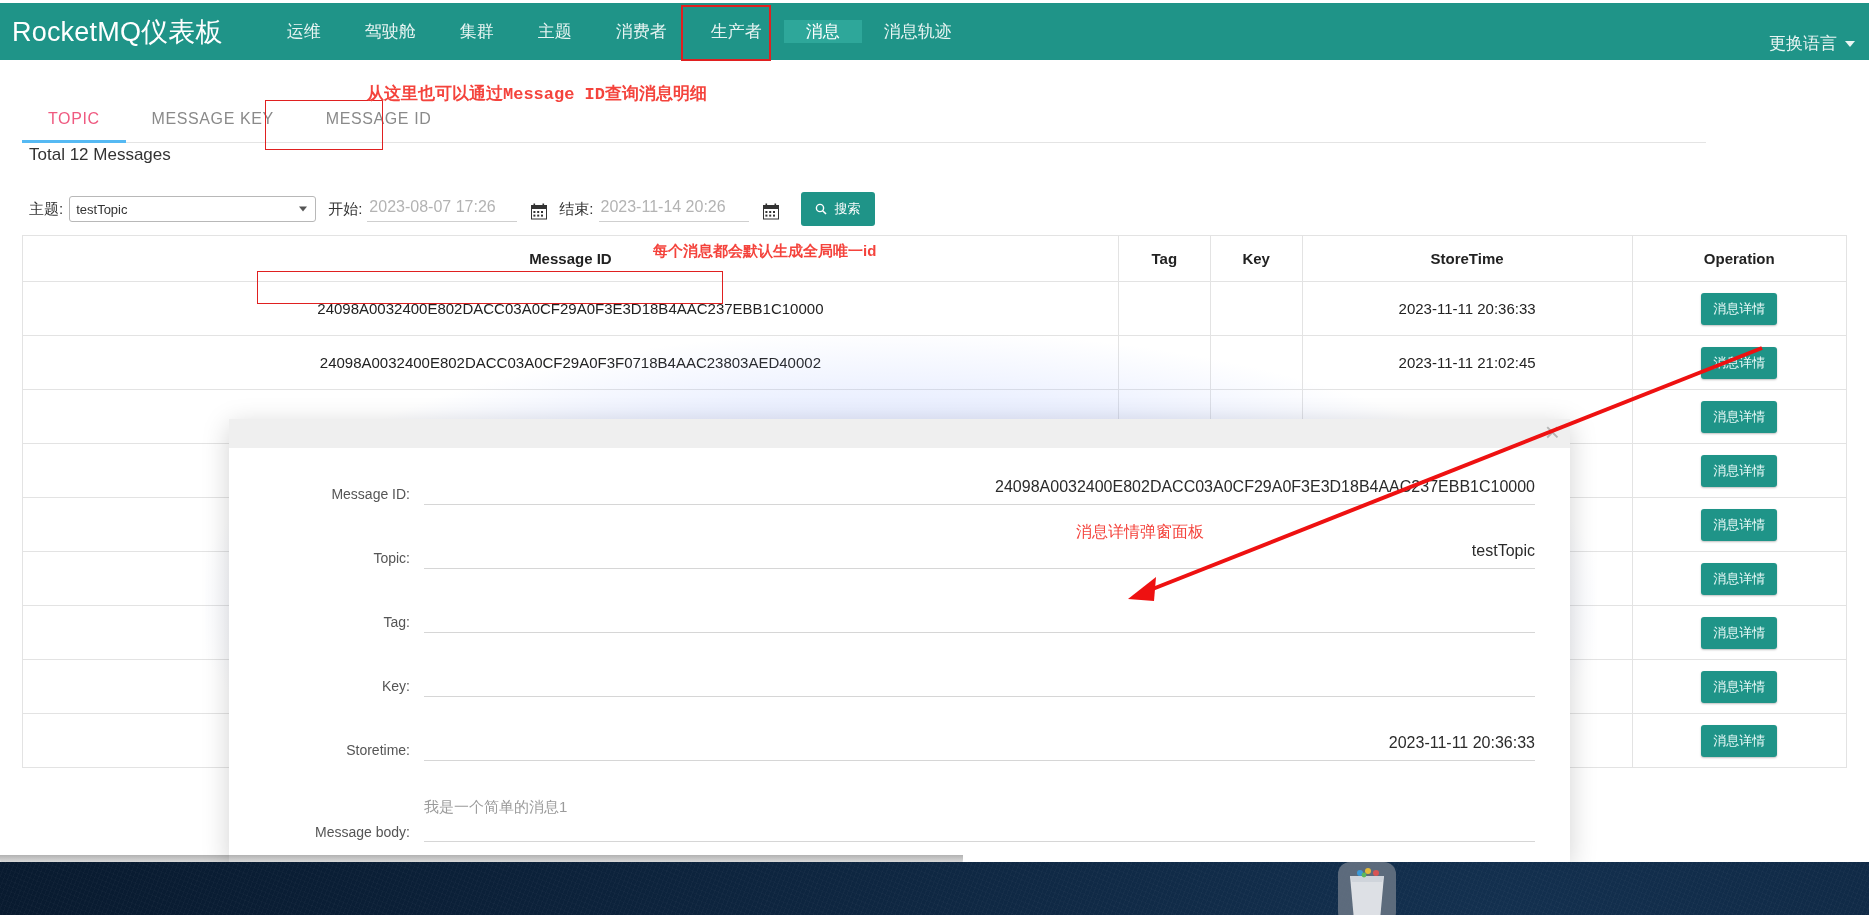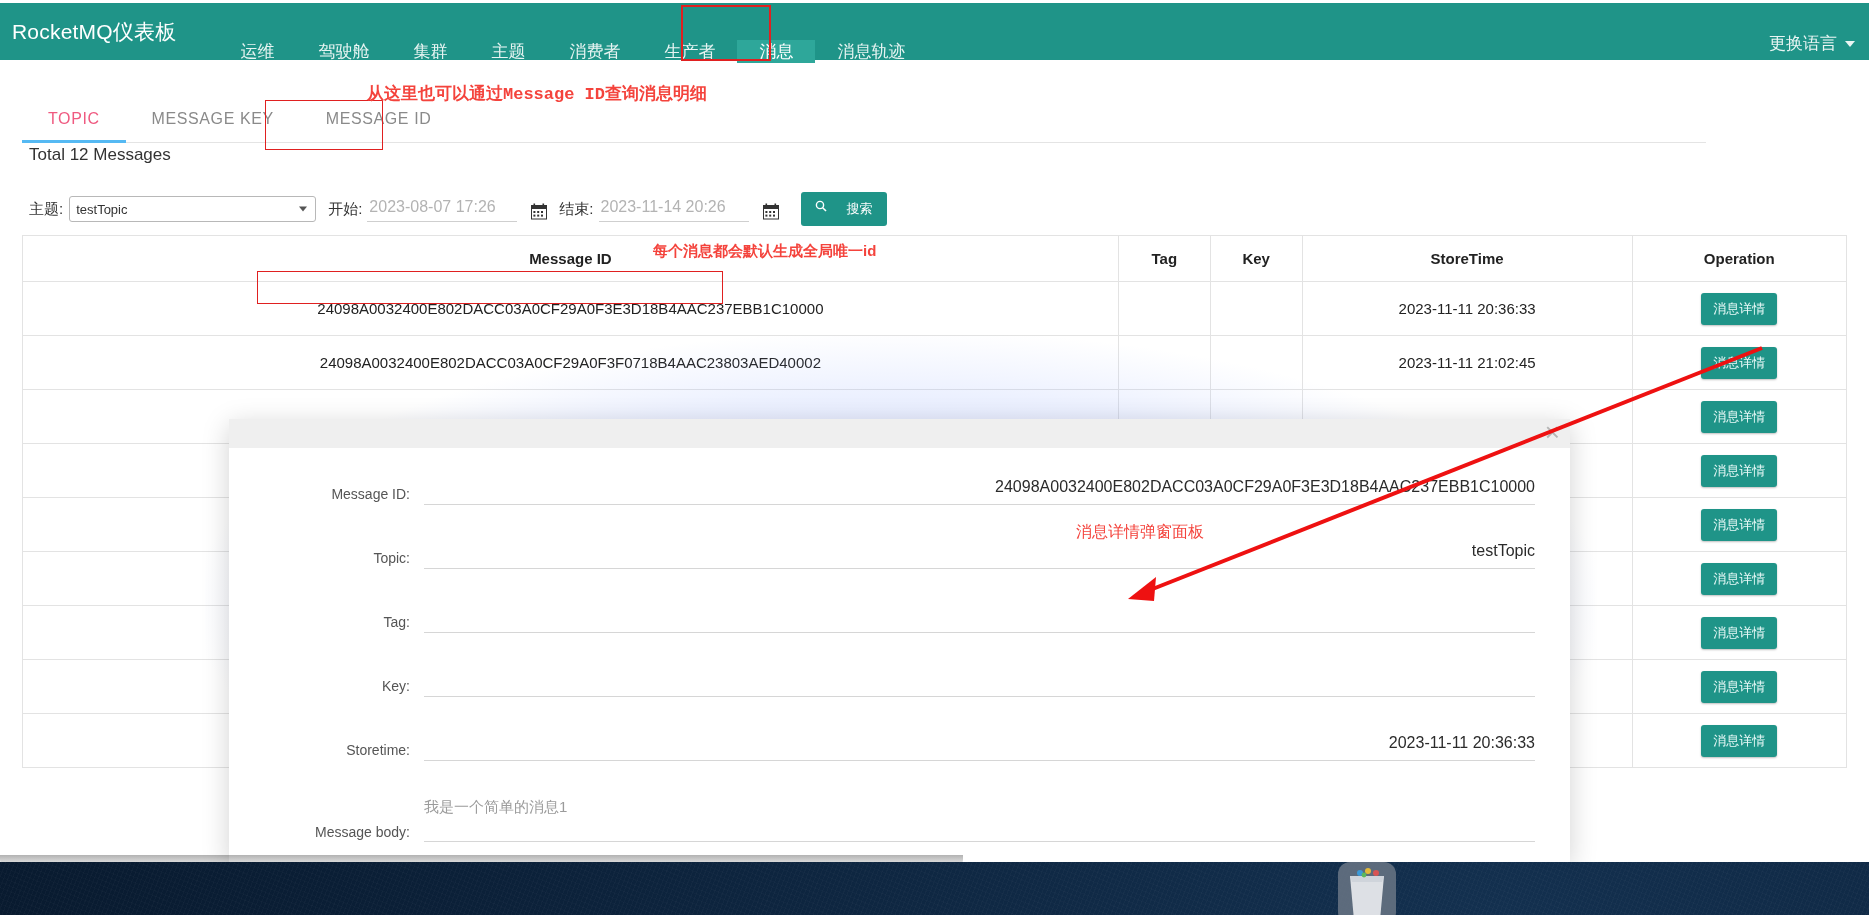--- a/index.html
+++ b/index.html
@@ -40,24 +40,24 @@
     border-radius: 0 0 10px 10px;
   }
 
   
   .navbar {
     position: absolute; left: 0; top: 3px; width: 1869px; height: 57px;
     background: #1f9488;
     display: flex; align-items: center;
   }
   .brand {
-    color: #fff; font-size: 21px; margin-left: 12px; margin-right: 42px;
+    color: #fff; font-size: 27px; margin-left: 12px; margin-right: 42px;
     letter-spacing: .2px; white-space: nowrap; cursor: pointer;
   }
-  .nav-items { display: flex; align-items: flex-end; height: 63px; }
+  .nav-items { display: flex; align-items: center; height: 63px; }
   .nav-item {
     color: #e7f4f2; font-size: 17px; padding: 0 22px;
     display: flex; align-items: center; white-space: nowrap; cursor: pointer;
   }
   .nav-item.active { background: #2ea79a; color: #ffffff; }
   .nav-right {
     position: absolute; right: 14px; top: 12px; height: 57px;
     display: flex; align-items: center; color: #e9f5f3; font-size: 17px;
     cursor: pointer; white-space: nowrap;
   }
@@ -115,21 +115,21 @@
   .date-group .lbl { margin-right: 5px; padding-bottom: 3px; }
   .date-input {
     width: 150px; border: none; border-bottom: 1px solid #cfcfcf;
     font-size: 16px; color: #b3b3b3; padding: 2px 2px 5px 2px; outline: none;
     background: transparent; font-family: "Liberation Sans", sans-serif;
   }
   .cal-icon { margin-left: 14px; margin-bottom: 2px; cursor: pointer; }
   .search-btn {
     margin-left: 22px; background: #1f9488; border: none; color: #fff;
     font-size: 13px; padding: 8px 14px; border-radius: 3px; cursor: pointer;
-    display: flex; gap: 20px; white-space: nowrap;
+    display: flex; align-items: center; gap: 8px; white-space: nowrap;
     font-family: "Liberation Sans", sans-serif;
   }
 
   
   .table-wrap { position: absolute; left: 22px; top: 235px; width: 1825px; }
   table.msg-table { width: 100%; border-collapse: collapse; table-layout: fixed; }
   table.msg-table th, table.msg-table td {
     border: 1px solid #e3e3e3; text-align: center; font-size: 15px; color: #222;
   }
   table.msg-table th { padding: 14px 4px; font-weight: bold; font-size: 15px; }

